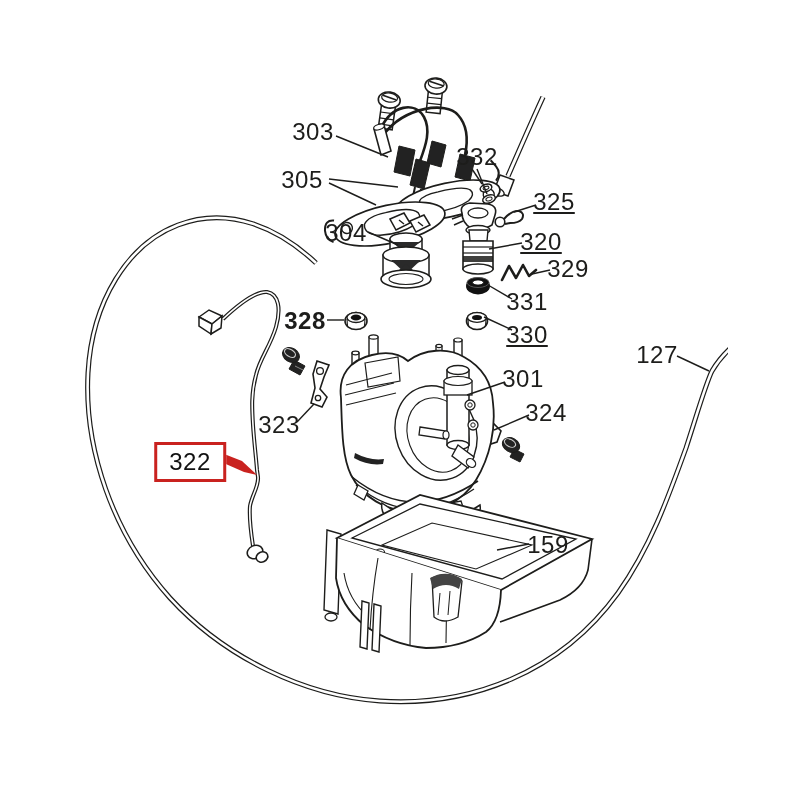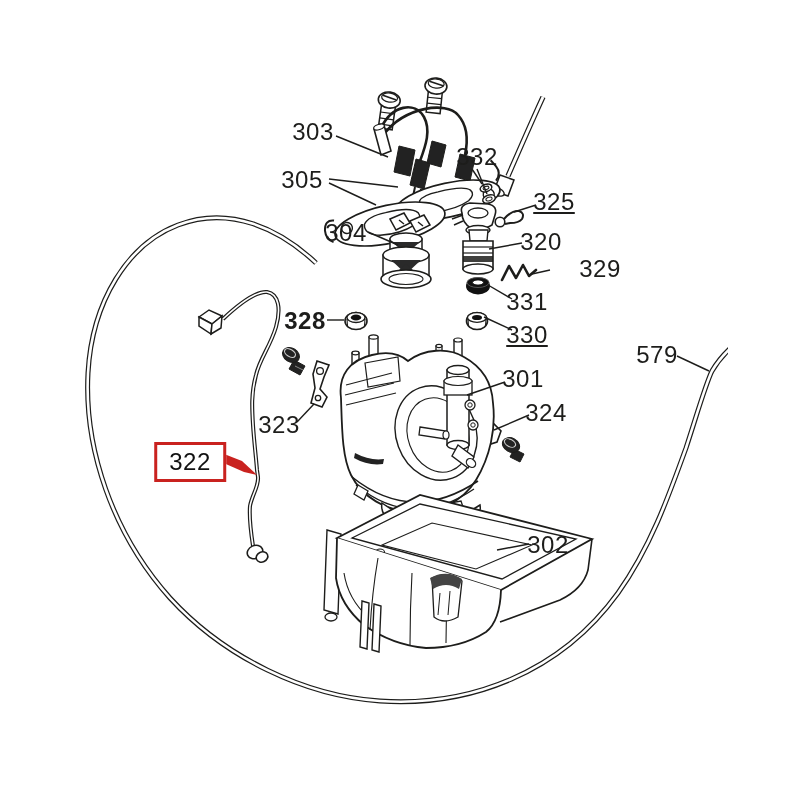--- a/index.html
+++ b/index.html
@@ -297,25 +297,25 @@
     </g>
 
     <polygon points="219,419 242,428 257,442 244,439 219,428" fill="#c9221f"></polygon>
   </svg>
 
   <div class="part-label" style="left: 313px; top: 99px;">303</div>
   <div class="part-label" style="left: 302px; top: 147px;">305</div>
   <div class="part-label" style="left: 346px; top: 200px;">304</div>
   <div class="part-label" style="left: 477px; top: 124px;">332</div>
   <div class="part-label" style="left: 554px; top: 169px; text-decoration: underline;">325</div>
-  <div class="part-label" style="left: 541px; top: 209px;">320</div>
-  <div class="part-label" style="left: 600px; top: 236px;">329</div>
+  <div class="part-label" style="left: 541px; top: 209px; text-decoration: underline;">320</div>
+  <div class="part-label" style="left: 568px; top: 236px;">329</div>
   <div class="part-label" style="left: 527px; top: 269px;">331</div>
   <div class="part-label" style="left: 527px; top: 302px; text-decoration: underline;">330</div>
   <div class="part-label" style="left: 305px; top: 288px; font-weight: bold;">328</div>
   <div class="part-label" style="left: 523px; top: 346px;">301</div>
   <div class="part-label" style="left: 546px; top: 380px;">324</div>
   <div class="part-label" style="left: 279px; top: 392px;">323</div>
   <div class="part-label highlight" style="left: 190px; top: 429px;">322</div>
-  <div class="part-label" style="left: 548px; top: 512px;">302</div>
-  <div class="part-label" style="left: 657px; top: 322px;">579</div>
+  <div class="part-label" style="left: 548px; top: 512px;">159</div>
+  <div class="part-label" style="left: 657px; top: 322px;">127</div>
 
 </div>
 
 </body></html>

